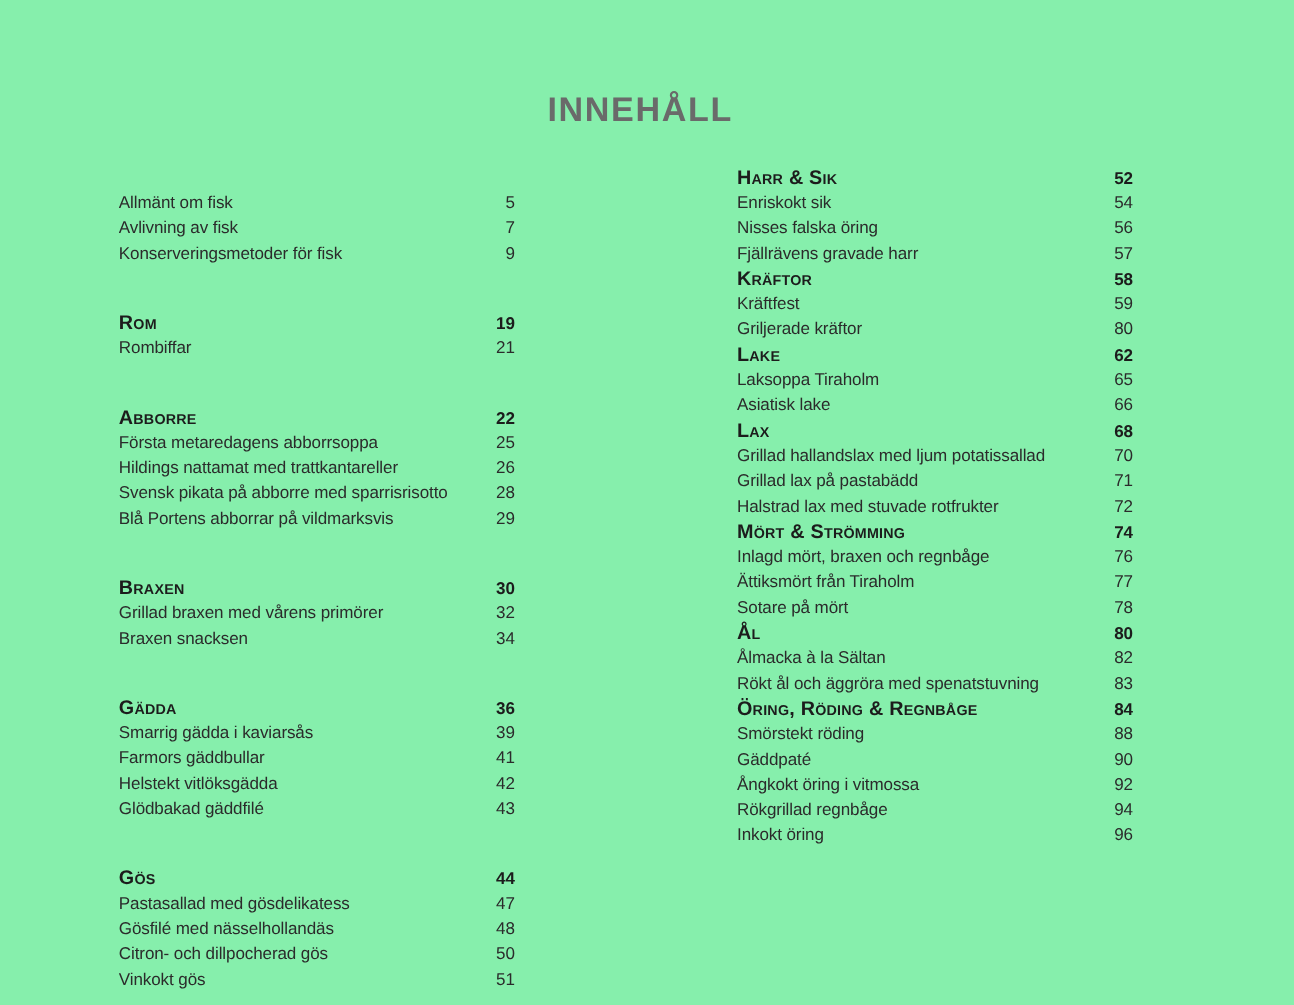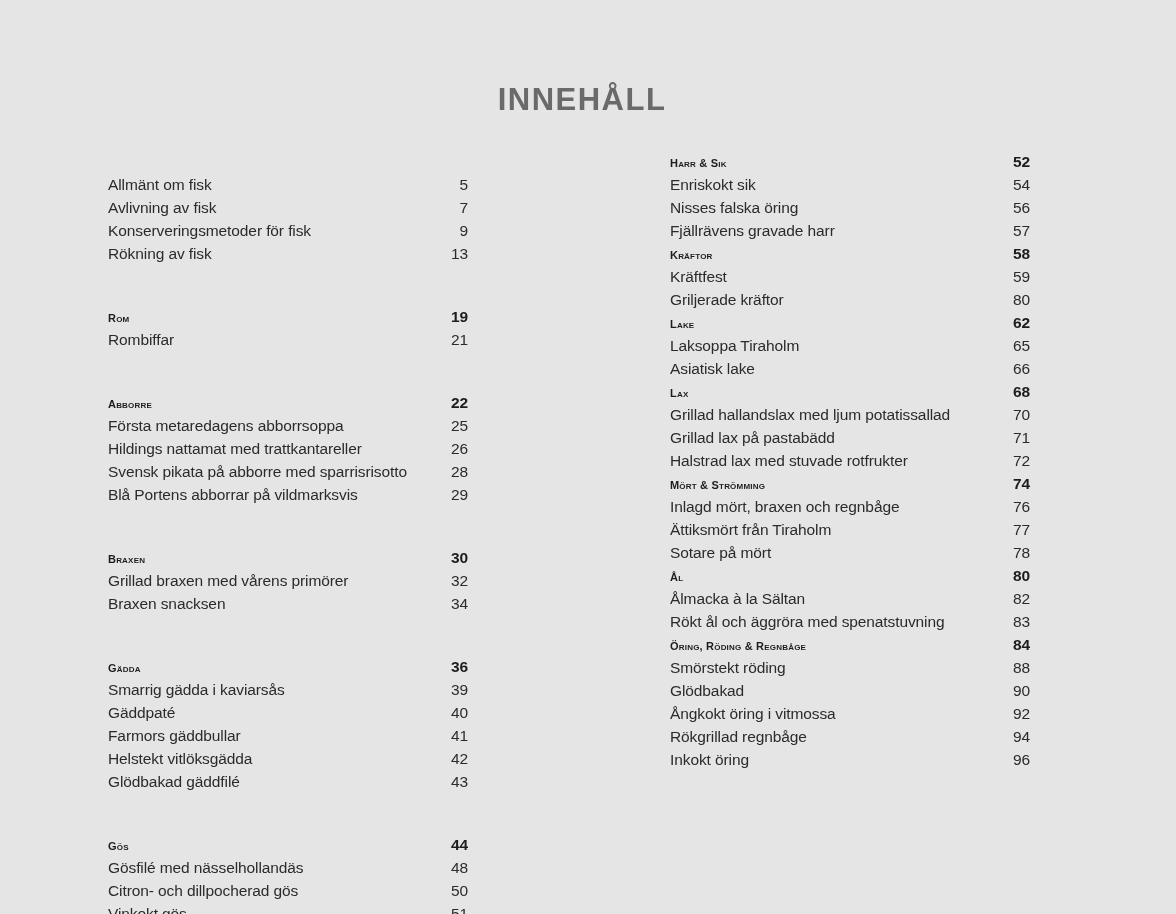--- a/index.html
+++ b/index.html
@@ -4,21 +4,21 @@
 <style>
   html, body {
     margin: 0;
     padding: 0;
     background: #ffffff;
   }
   .page {
     position: relative;
     width: 1176px;
     height: 914px;
-    background: #e5e5e5;
+    background: #86efac;
     font-family: "Liberation Sans", sans-serif;
     color: #2b2b2b;
     overflow: hidden;
   }
   .page-title {
     position: absolute;
     top: 82px;
     left: 0;
     right: 12px;
     text-align: center;
@@ -50,21 +50,21 @@
   }
   .toc-row .entry-label { flex: 1 1 auto; overflow: hidden; }
   .toc-row .entry-page  { flex: 0 0 auto; padding-left: 8px; }
 
   .toc-row.header-row {
     font-weight: 700;
     color: #1c1c1c;
   }
   .toc-row.header-row .entry-label {
     font-variant: small-caps;
-    font-size: 11px;
+    font-size: 18px;
     letter-spacing: 0.2px;
   }
 </style>
 </head>
 <body>
 
 <div class="page">
   <div class="page-title">INNEHÅLL</div>
 
   <div class="toc-column toc-column-left">
@@ -74,24 +74,20 @@
           <span class="entry-page">5</span>
         </div>
         <div class="toc-row">
           <span class="entry-label">Avlivning av fisk</span>
           <span class="entry-page">7</span>
         </div>
         <div class="toc-row">
           <span class="entry-label">Konserveringsmetoder för fisk</span>
           <span class="entry-page">9</span>
         </div>
-        <div class="toc-row">
-          <span class="entry-label">Rökning av fisk</span>
-          <span class="entry-page">13</span>
-        </div>
       </div>
       <div class="toc-section">
         <div class="toc-row header-row">
           <span class="entry-label">Rom</span>
           <span class="entry-page">19</span>
         </div>
         <div class="toc-row">
           <span class="entry-label">Rombiffar</span>
           <span class="entry-page">21</span>
         </div>
@@ -135,42 +131,42 @@
       <div class="toc-section">
         <div class="toc-row header-row">
           <span class="entry-label">Gädda</span>
           <span class="entry-page">36</span>
         </div>
         <div class="toc-row">
           <span class="entry-label">Smarrig gädda i kaviarsås</span>
           <span class="entry-page">39</span>
         </div>
         <div class="toc-row">
-          <span class="entry-label">Gäddpaté</span>
-          <span class="entry-page">40</span>
-        </div>
-        <div class="toc-row">
           <span class="entry-label">Farmors gäddbullar</span>
           <span class="entry-page">41</span>
         </div>
         <div class="toc-row">
           <span class="entry-label">Helstekt vitlöksgädda</span>
           <span class="entry-page">42</span>
         </div>
         <div class="toc-row">
           <span class="entry-label">Glödbakad gäddfilé</span>
           <span class="entry-page">43</span>
         </div>
       </div>
       <div class="toc-section">
         <div class="toc-row header-row">
           <span class="entry-label">Gös</span>
           <span class="entry-page">44</span>
         </div>
         <div class="toc-row">
+          <span class="entry-label">Pastasallad med gösdelikatess</span>
+          <span class="entry-page">47</span>
+        </div>
+        <div class="toc-row">
           <span class="entry-label">Gösfilé med nässelhollandäs</span>
           <span class="entry-page">48</span>
         </div>
         <div class="toc-row">
           <span class="entry-label">Citron- och dillpocherad gös</span>
           <span class="entry-page">50</span>
         </div>
         <div class="toc-row">
           <span class="entry-label">Vinkokt gös</span>
           <span class="entry-page">51</span>
@@ -278,21 +274,21 @@
       <div class="toc-section">
         <div class="toc-row header-row">
           <span class="entry-label">Öring, Röding &amp; Regnbåge</span>
           <span class="entry-page">84</span>
         </div>
         <div class="toc-row">
           <span class="entry-label">Smörstekt röding</span>
           <span class="entry-page">88</span>
         </div>
         <div class="toc-row">
-          <span class="entry-label">Glödbakad</span>
+          <span class="entry-label">Gäddpaté</span>
           <span class="entry-page">90</span>
         </div>
         <div class="toc-row">
           <span class="entry-label">Ångkokt öring i vitmossa</span>
           <span class="entry-page">92</span>
         </div>
         <div class="toc-row">
           <span class="entry-label">Rökgrillad regnbåge</span>
           <span class="entry-page">94</span>
         </div>

